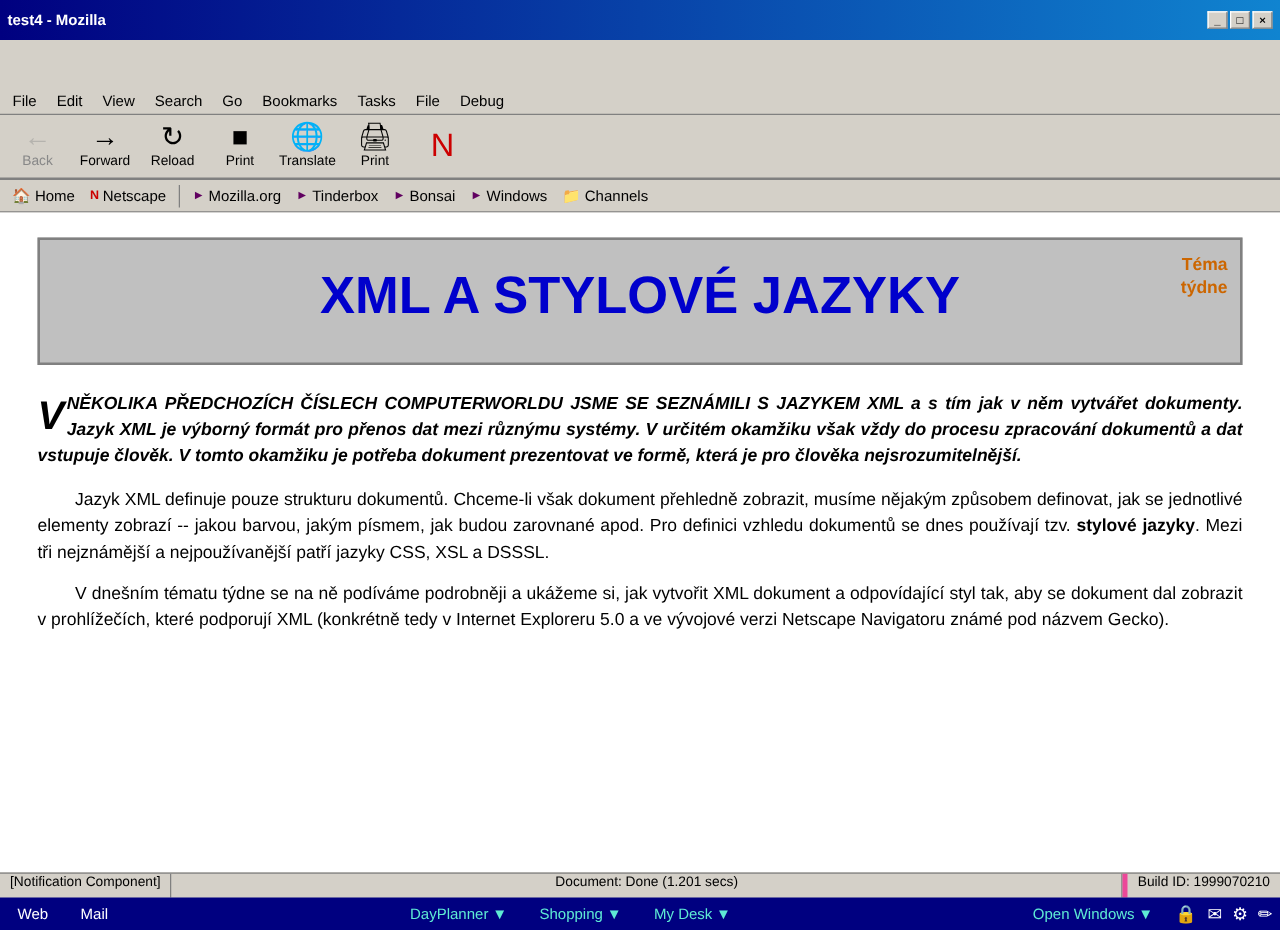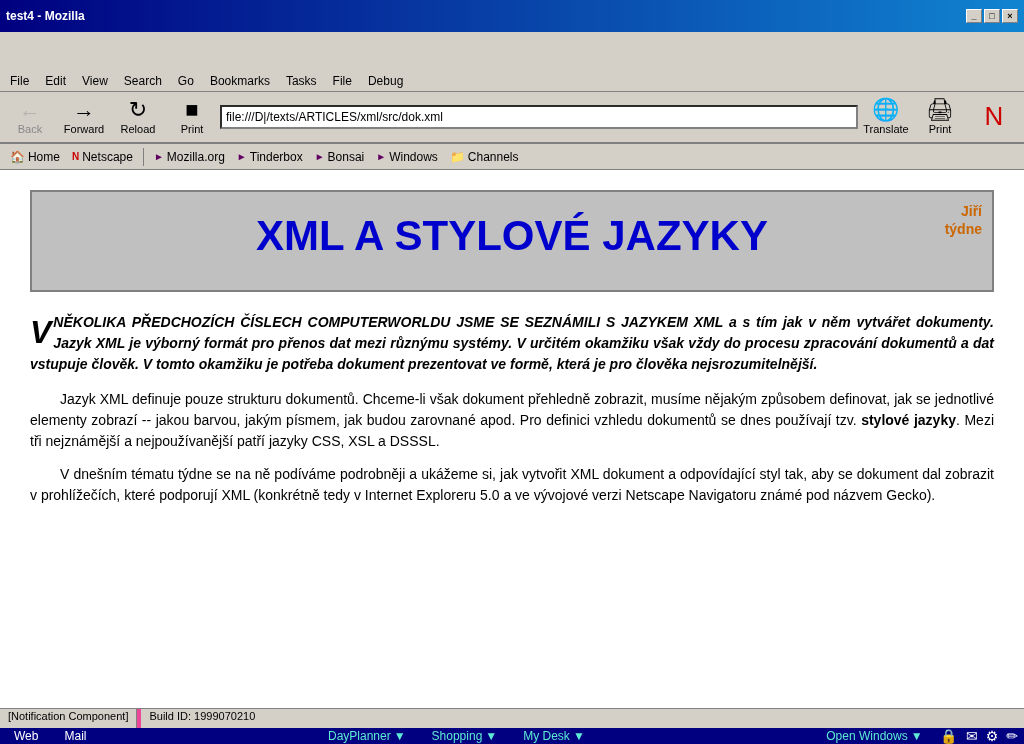--- a/index.html
+++ b/index.html
@@ -203,21 +203,21 @@
     }
     .status-main { flex: 1; justify-content: center; }
     .status-right { border-right: none; border-left: 4px solid #ec4899; }
 
     
     #bottombar {
       background: #000080;
       color: white;
       display: flex;
       align-items: center;
-      height: 16px;
+      height: 26px;
       font-size: 12px;
       padding: 0 6px;
       gap: 10px;
       flex-shrink: 0;
     }
     .bottom-item {
       padding: 2px 8px;
       cursor: pointer;
       color: white;
     }
@@ -267,23 +267,20 @@
     <span>Forward</span>
   </div>
   <div class="tool-btn">
     <span class="icon">↻</span>
     <span>Reload</span>
   </div>
   <div class="tool-btn">
     <span class="icon">■</span>
     <span>Print</span>
   </div>
-  <div id="addressbar">
-    <input id="url-input" type="text" value="file:///D|/texts/ARTICLES/xml/src/dok.xml" style="">
-  </div>
   <div class="tool-btn">
     <span class="icon">🌐</span>
     <span>Translate</span>
   </div>
   <div class="tool-btn">
     <span class="icon">🖨</span>
     <span>Print</span>
   </div>
   <div class="tool-btn">
     <span class="icon" style="font-size:26px; color:#cc0000;">N</span>
@@ -318,21 +315,21 @@
   </div>
   <div class="bm-item">
     <span>📁</span>
     <span>Channels</span>
   </div>
 </div>
 
 <div id="content">
   <div id="article-header">
     <div id="tema-badge">
-      <span>Jiří</span><br>
+      <span>Téma</span><br>
       <span>týdne</span>
     </div>
     <div id="article-title">XML A STYLOVÉ JAZYKY</div>
   </div>
   <div id="article-body">
     <p class="intro-para">
       <span class="intro-drop">V</span><span>NĚKOLIKA PŘEDCHOZÍCH ČÍSLECH COMPUTERWORLDU JSME SE SEZNÁMILI S JAZYKEM XML a s tím jak v něm vytvářet dokumenty. Jazyk XML je výborný formát pro přenos dat mezi různýmu systémy. V určitém okamžiku však vždy do procesu zpracování dokumentů a dat vstupuje člověk. V tomto okamžiku je potřeba dokument prezentovat ve formě, která je pro člověka nejsrozumitelnější.</span>
     </p>
     <p class="body-para">
       Jazyk XML definuje pouze strukturu dokumentů. Chceme-li však dokument přehledně zobrazit, musíme
@@ -341,20 +338,23 @@
       a nejpoužívanější patří jazyky CSS, XSL a DSSSL.
     </p>
     <p class="body-para">V dnešním tématu týdne se na ně podíváme podrobněji a ukážeme si, jak vytvořit XML dokument a odpovídající styl tak, aby se dokument dal zobrazit v prohlížečích, které podporují XML (konkrétně tedy v Internet Exploreru 5.0 a ve vývojové verzi Netscape Navigatoru známé pod názvem Gecko).</p>
   </div>
 </div>
 
 <div id="statusbar">
   <div class="status-section">
     <span>[Notification Component]</span>
   </div>
+  <div class="status-section status-main">
+    <span>Document: Done (1.201 secs)</span>
+  </div>
   <div class="status-section status-right">
     <span>Build ID: 1999070210</span>
   </div>
 </div>
 
 <div id="bottombar">
   <span class="bottom-item">Web</span>
   <span class="bottom-item">Mail</span>
   <div class="bottom-spacer"></div>
   <div class="bottom-dropdown">

